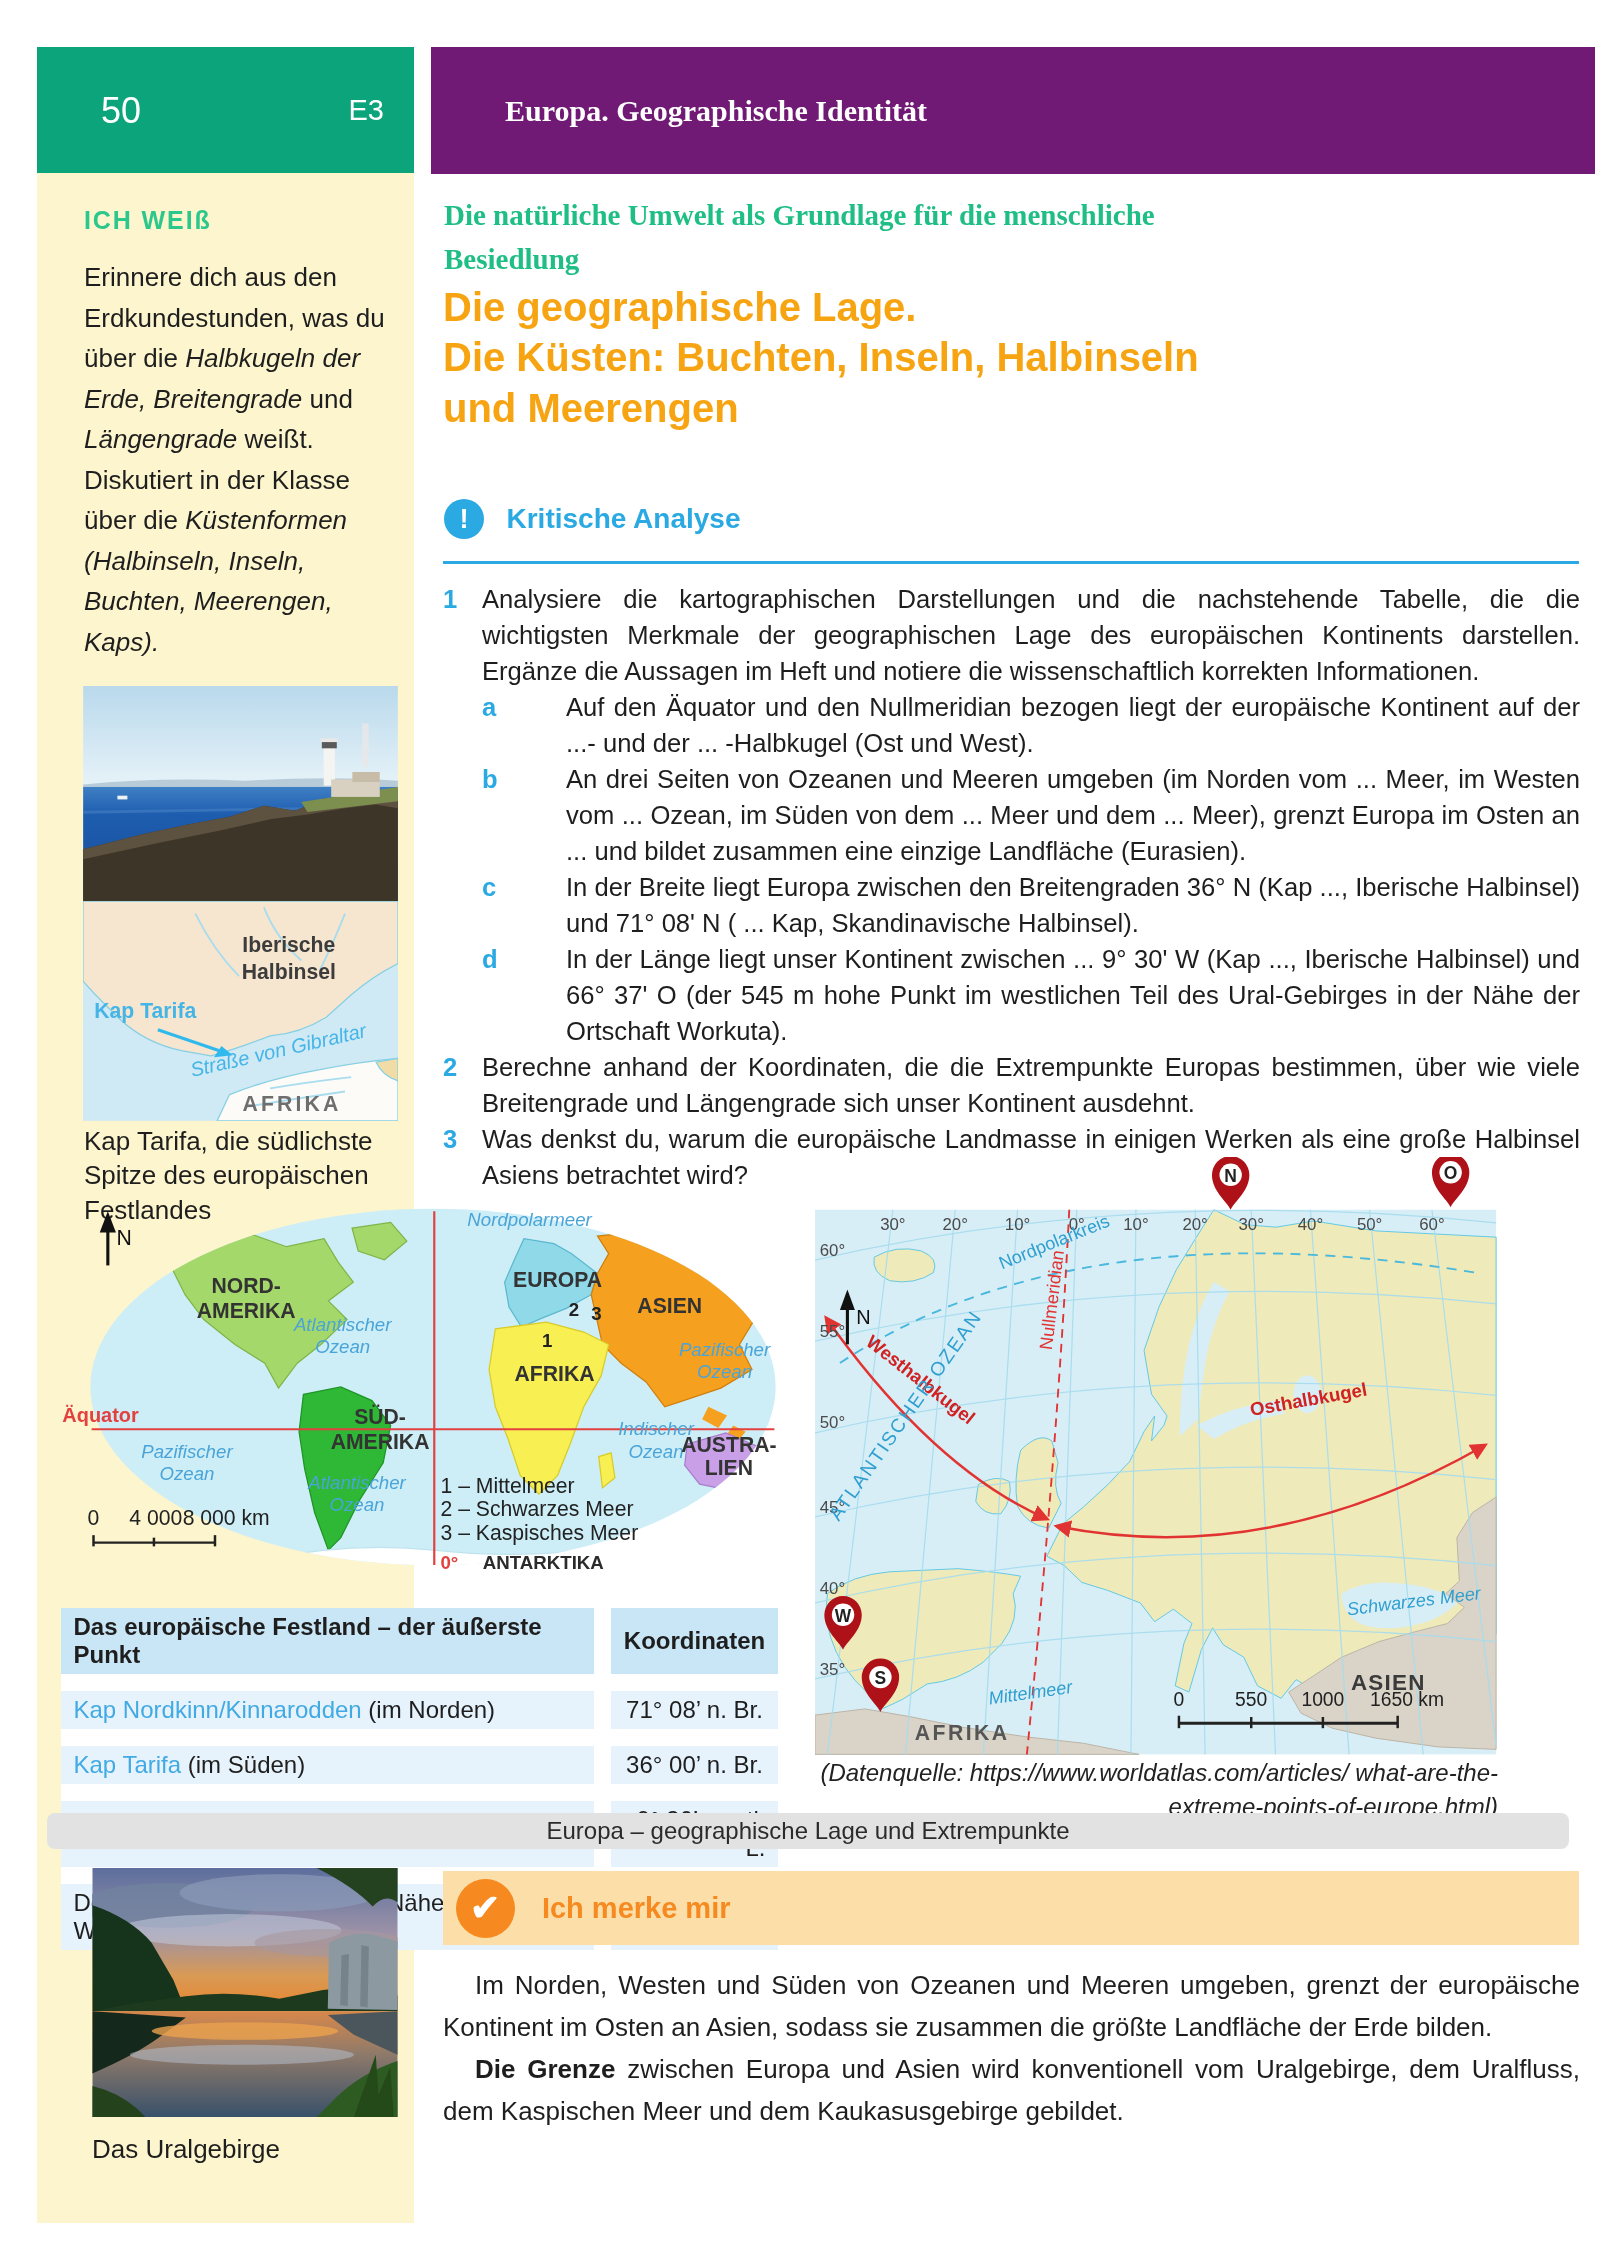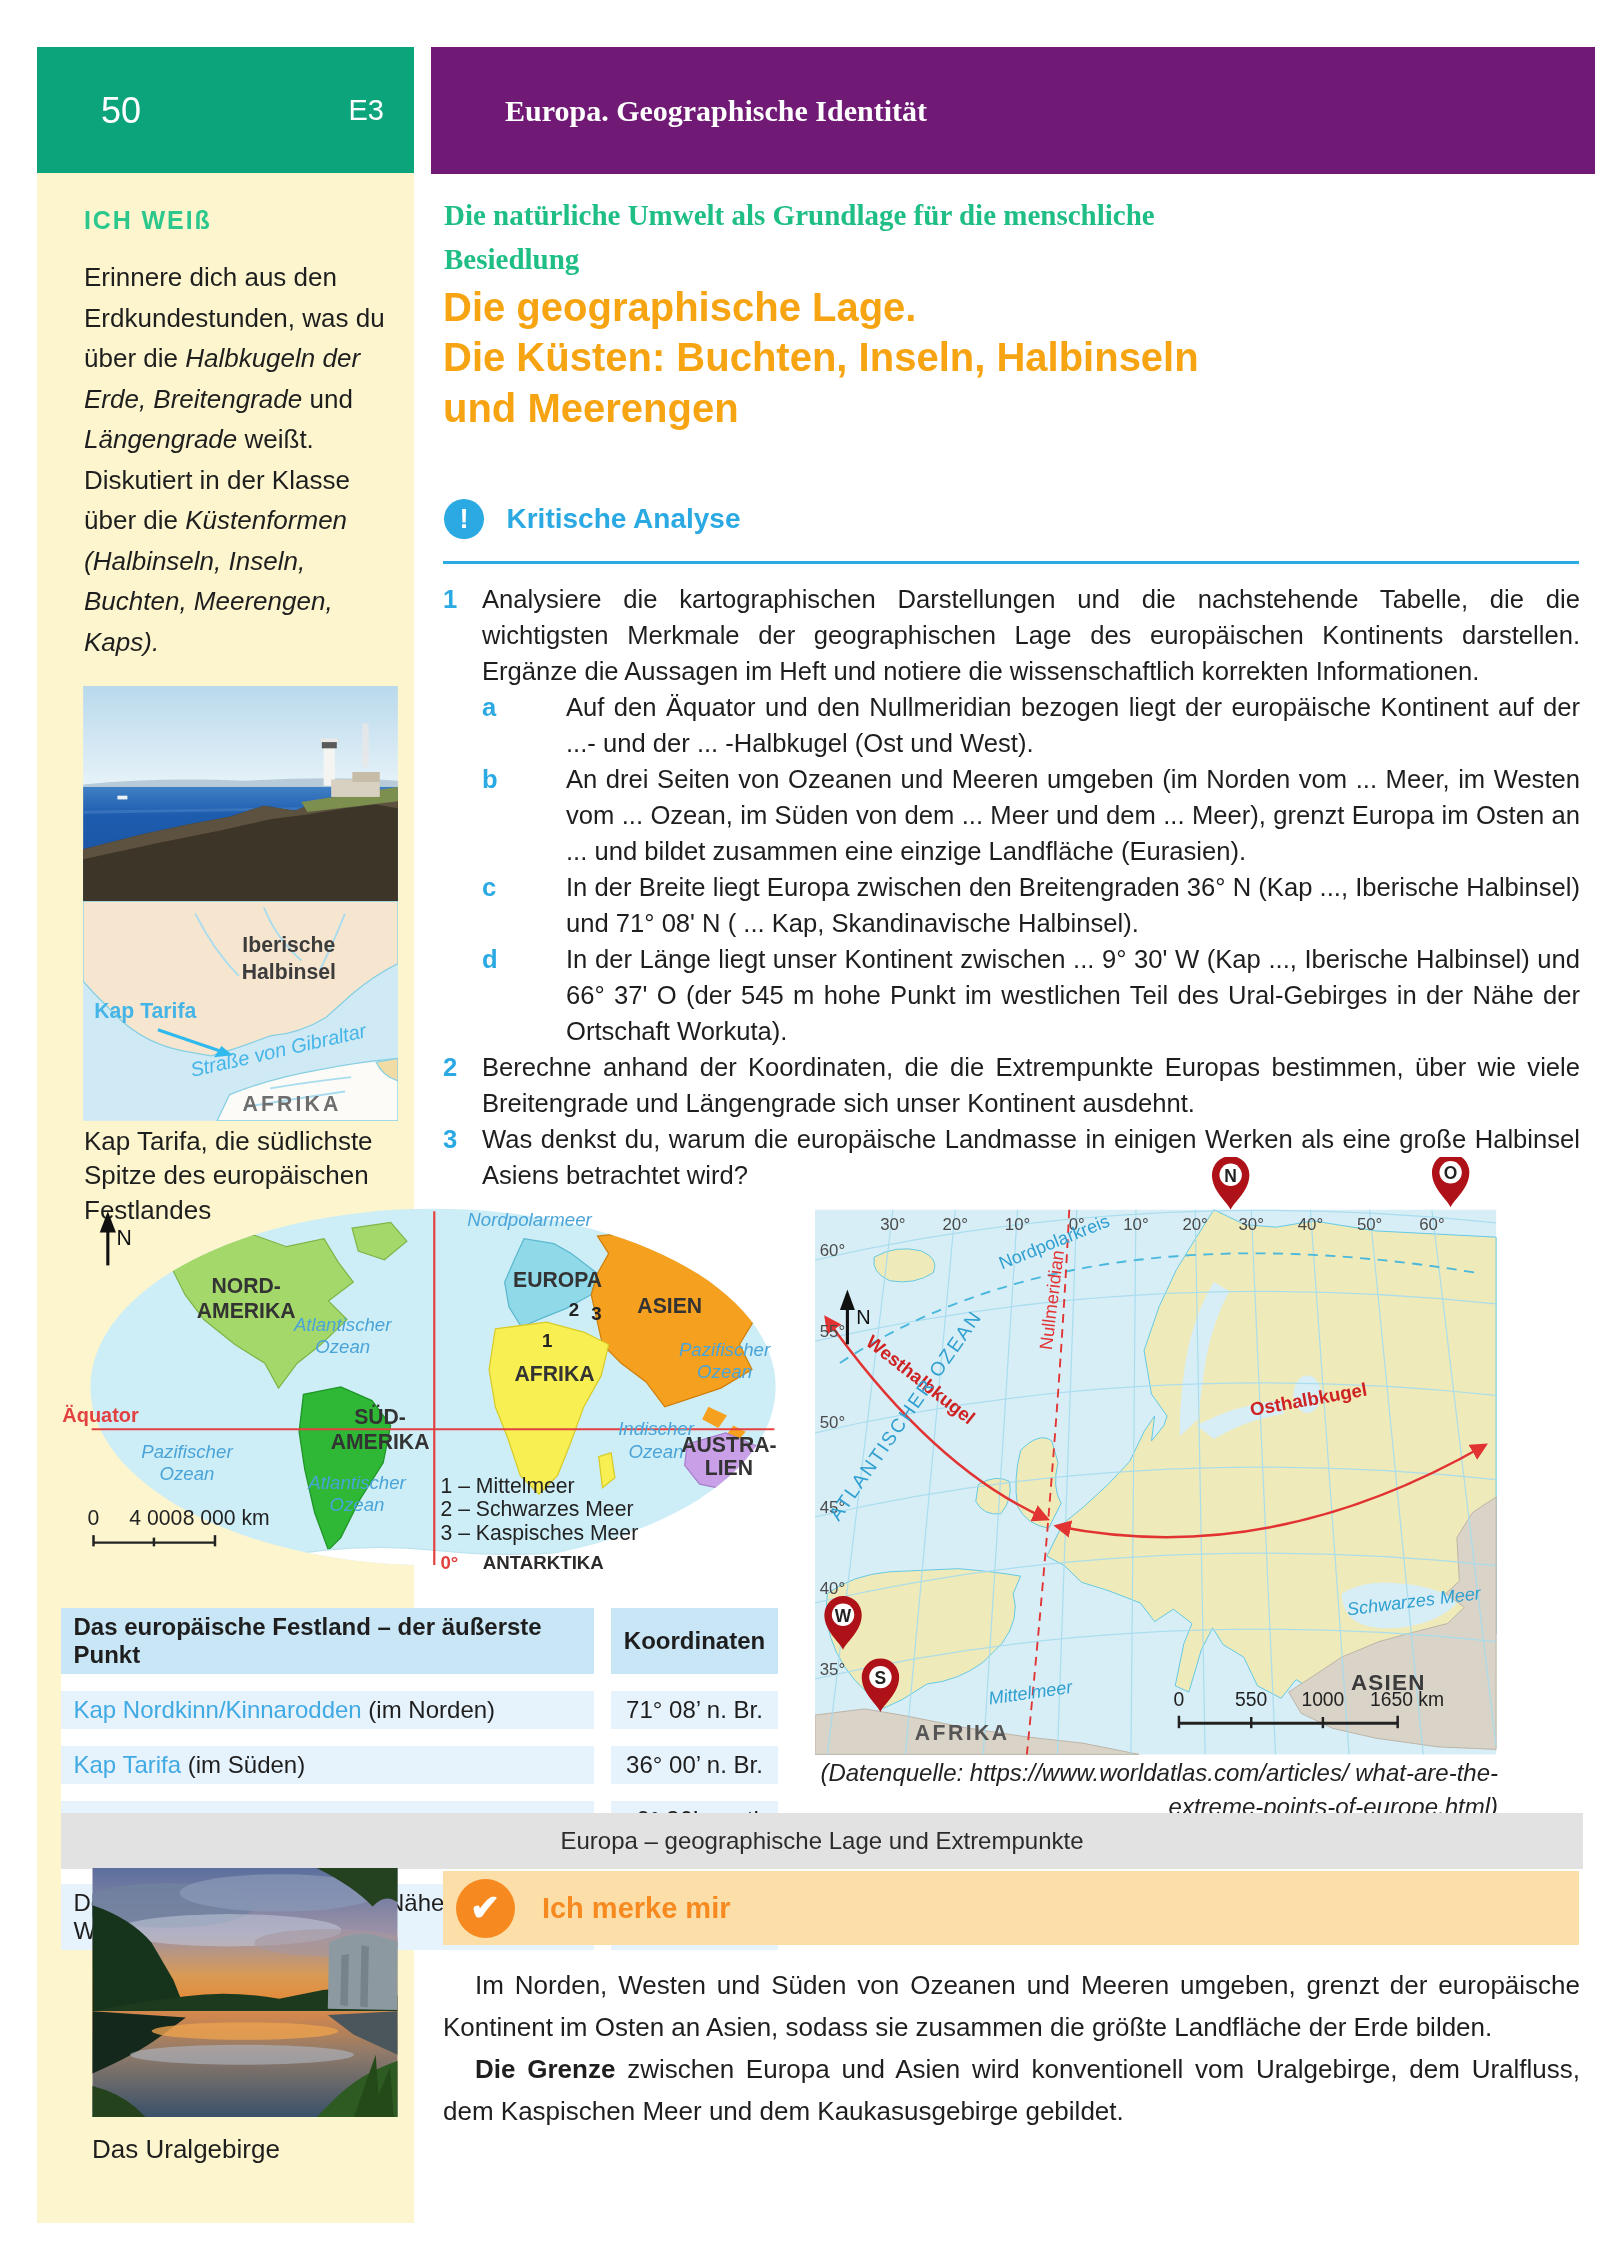--- a/index.html
+++ b/index.html
@@ -46,22 +46,22 @@
   
   .xtable{position:absolute;left:61px;top:1608px;width:717px;display:grid;
           grid-template-columns:1fr 167px;gap:17px;background:#ffffff;font-size:24px;}
   .xtable .cell{background:#e7f3fc;display:flex;align-items:center;padding:5px 12.5px;box-sizing:border-box;min-height:35px;}
   .xtable .head{background:#c9e6f7;font-weight:700;}
   .xtable .coord{justify-content:center;text-align:right;}
   .bluename{color:#41aae3;}
 
   .datasource{position:absolute;left:815px;top:1756px;width:683px;text-align:right;
               font-size:24px;font-style:italic;line-height:1.42;color:#222;}
-  .graybar{position:absolute;left:61px;top:1813px;width:1522px;height:56px;background:#e2e2e2;
-           display:flex;align-items:center;justify-content:center;font-size:24px;color:#2b2b2b;}
+  .graybar{position:absolute;left:47px;top:1813px;width:1522px;height:36px;background:#e2e2e2;
+           display:flex;align-items:center;justify-content:center;font-size:24px;color:#2b2b2b;border-radius:8px;}
 
   
   .memo-band{position:absolute;left:443px;top:1871px;width:1136px;height:74px;background:#fcdfa8;
              display:flex;align-items:center;gap:27.4px;padding-left:12.5px;box-sizing:border-box;}
   .memo-check{width:59px;height:59px;border-radius:50%;background:#f6891f;color:#fff;font-size:36px;font-weight:700;
               display:flex;align-items:center;justify-content:center;}
   .memo-label{font-size:29px;font-weight:700;color:#f6891f;}
   .memo-text{position:absolute;left:443px;top:1964px;width:1137px;font-size:26px;line-height:42px;text-align:justify;}
   .memo-text p{margin:0;text-indent:32px;}
   .memo-text b{font-weight:700;}

